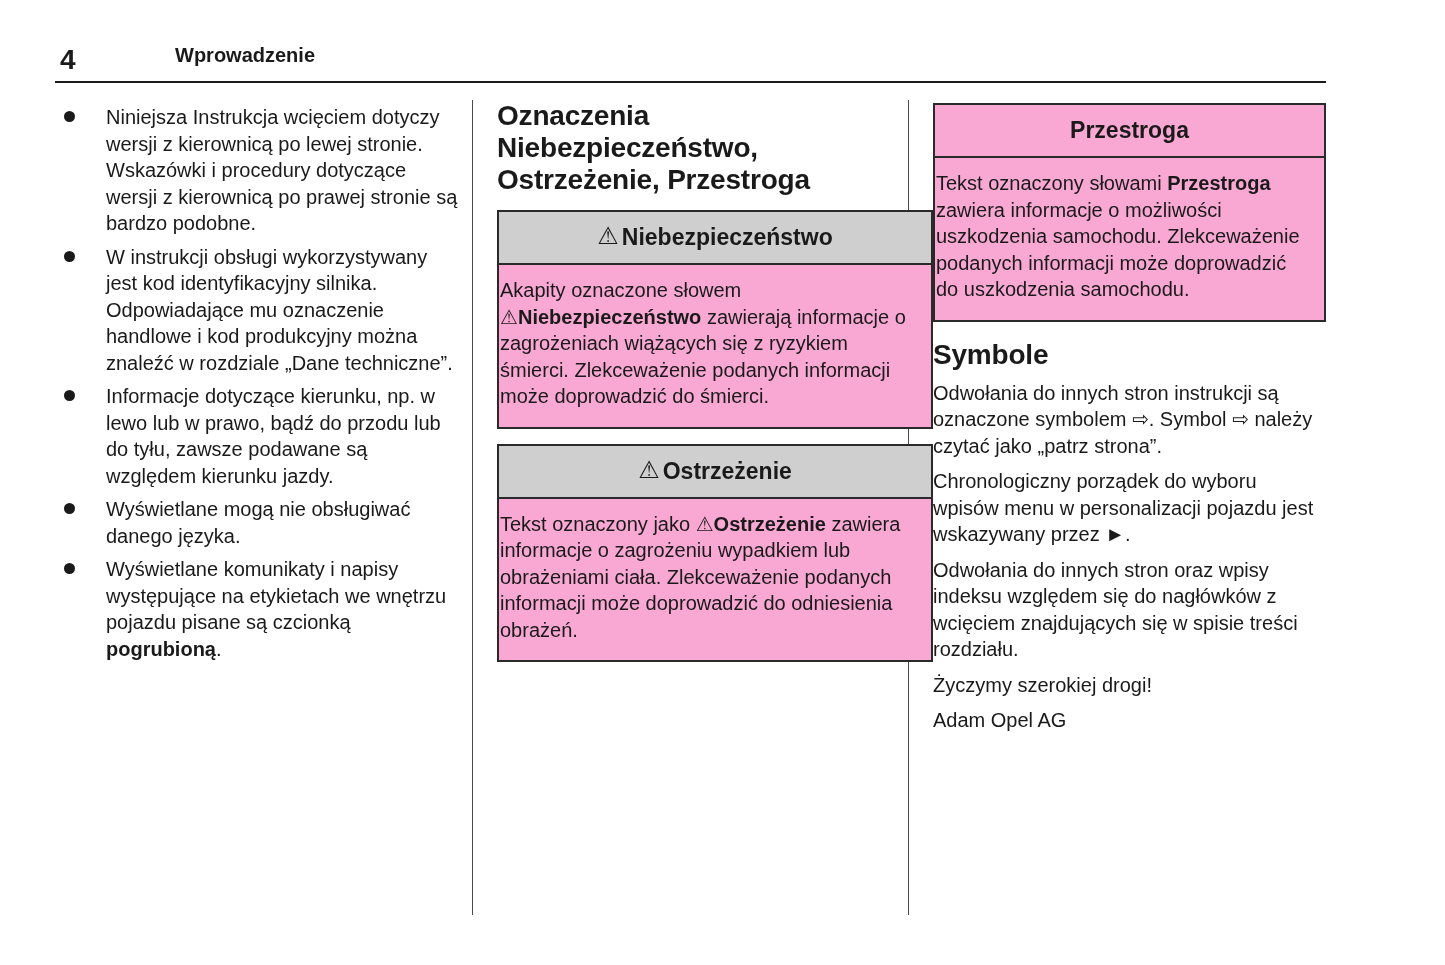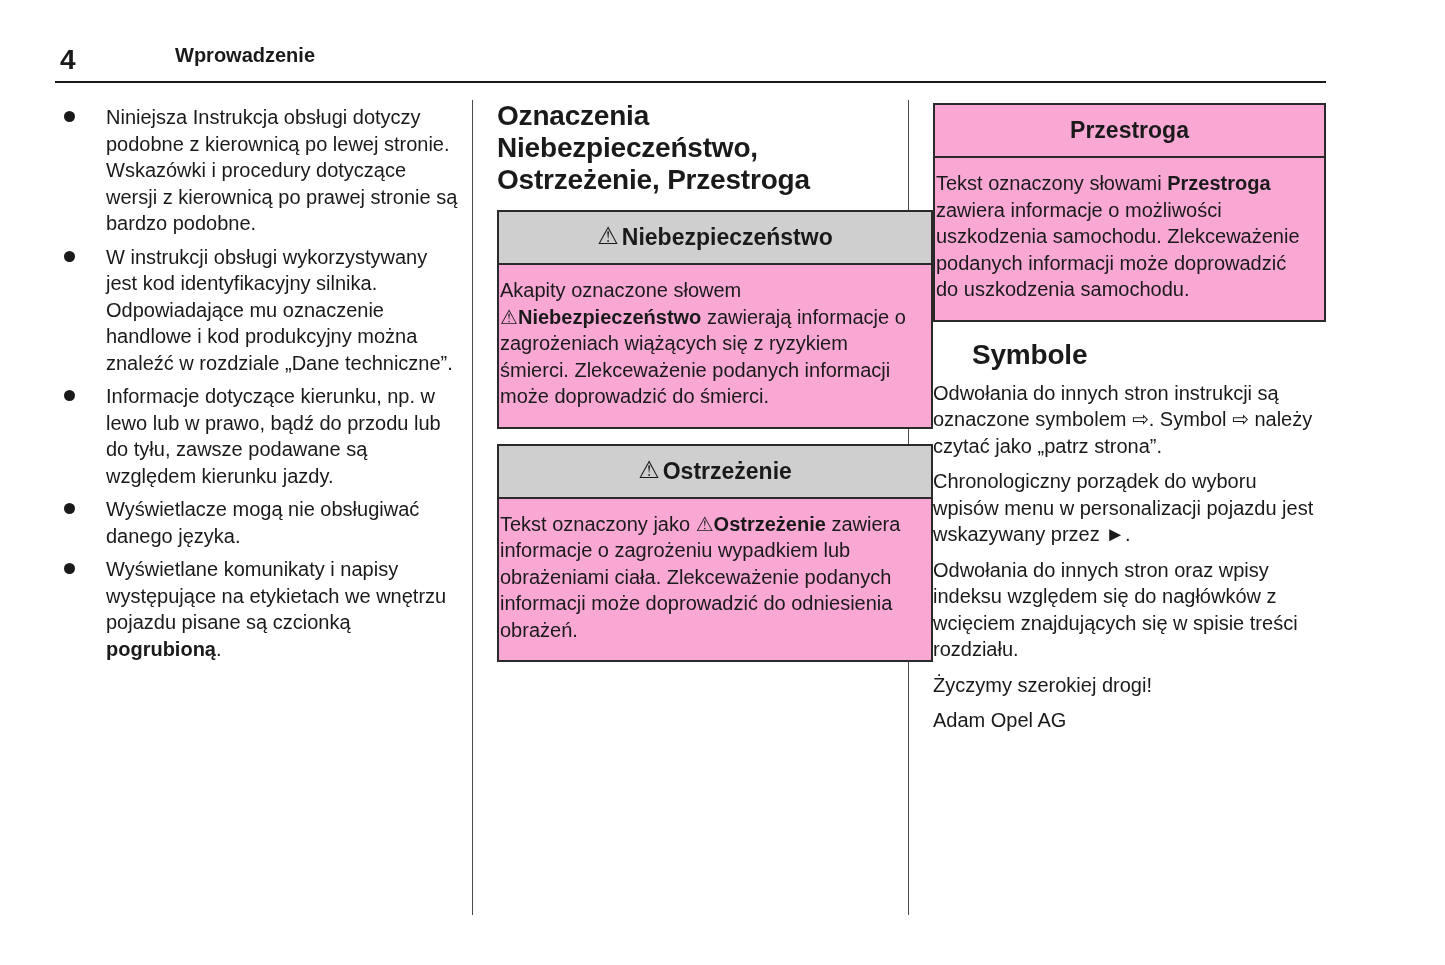--- a/index.html
+++ b/index.html
@@ -48,51 +48,51 @@
   }
   .wbox-header.gray { background: #cfcfcf; }
   .wbox-header .tri { font-weight: normal; font-size: 24px; margin-right: 3px; position: relative; top: -1px; }
   .wbox-body { padding: 12px 13px 17px 1px; font-size: 20px; line-height: 26.5px; }
 
   .mid-heading { margin-bottom: 14px; }
   .box-gap { height: 15px; }
 
   .caution-box { margin-top: 3px; }
 
-  .symbole-heading { margin-top: 17px; margin-bottom: 9px; margin-left: 39px; }
+  .symbole-heading { margin-top: 17px; margin-bottom: 9px; }
   .para { margin-bottom: 9px; }
   .b { font-weight: bold; }
   .signature { font-weight: normal; margin-top: 2px; }
 </style>
 </head>
 <body>
 
 <div class="abs page-number">4</div>
 <div class="abs page-title">Wprowadzenie</div>
 <div class="abs header-rule"></div>
 
 <div class="abs vrule vrule-1"></div>
 <div class="abs vrule vrule-2"></div>
 
 <div class="abs col col-1">
   <div class="bullet">
     <span class="marker"></span>
-    <span><span>Niniejsza Instrukcja obsługi dotyczy podobne z kierownicą po lewej stronie. Wskazówki i procedury dotyczące wersji z kierownicą po prawej stronie są bardzo podobne.</span></span>
+    <span><span>Niniejsza Instrukcja wcięciem dotyczy wersji z kierownicą po lewej stronie. Wskazówki i procedury dotyczące wersji z kierownicą po prawej stronie są bardzo podobne.</span></span>
   </div>
   <div class="bullet">
     <span class="marker"></span>
     <span><span>W instrukcji obsługi wykorzystywany jest kod identyfikacyjny silnika. Odpowiadające mu oznaczenie handlowe i kod produkcyjny można znaleźć w rozdziale „Dane techniczne”.</span></span>
   </div>
   <div class="bullet">
     <span class="marker"></span>
     <span><span>Informacje dotyczące kierunku, np. w lewo lub w prawo, bądź do przodu lub do tyłu, zawsze podawane są względem kierunku jazdy.</span></span>
   </div>
   <div class="bullet">
     <span class="marker"></span>
-    <span><span>Wyświetlacze mogą nie obsługiwać danego języka.</span></span>
+    <span><span>Wyświetlane mogą nie obsługiwać danego języka.</span></span>
   </div>
   <div class="bullet">
     <span class="marker"></span>
     <span><span>Wyświetlane komunikaty i napisy występujące na etykietach we wnętrzu pojazdu pisane są czcionką </span><span class="b">pogrubioną</span><span>.</span></span>
   </div>
 </div>
 
 <div class="abs col col-2">
   <div class="h1 pre mid-heading">Oznaczenia
 Niebezpieczeństwo,

